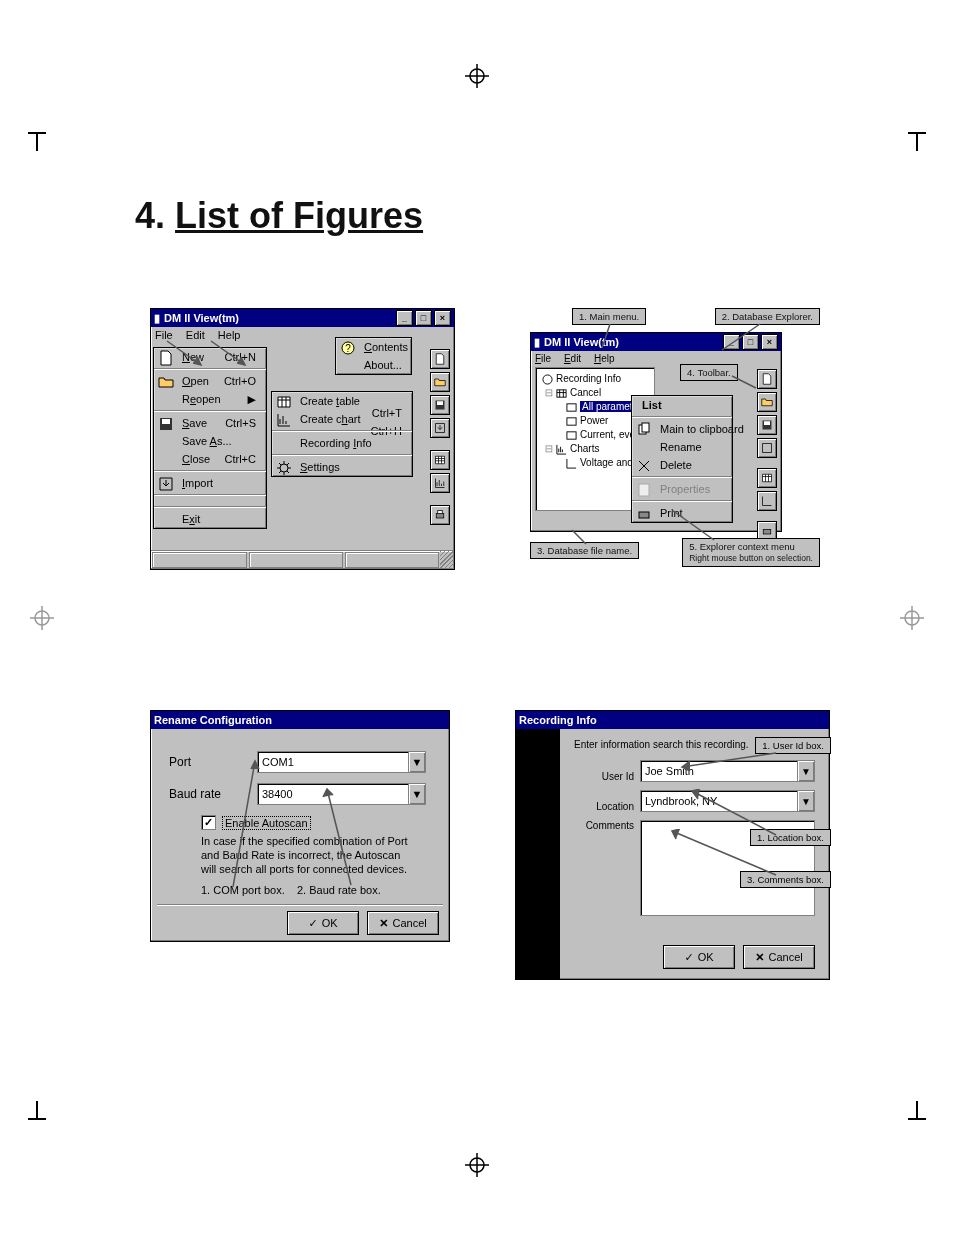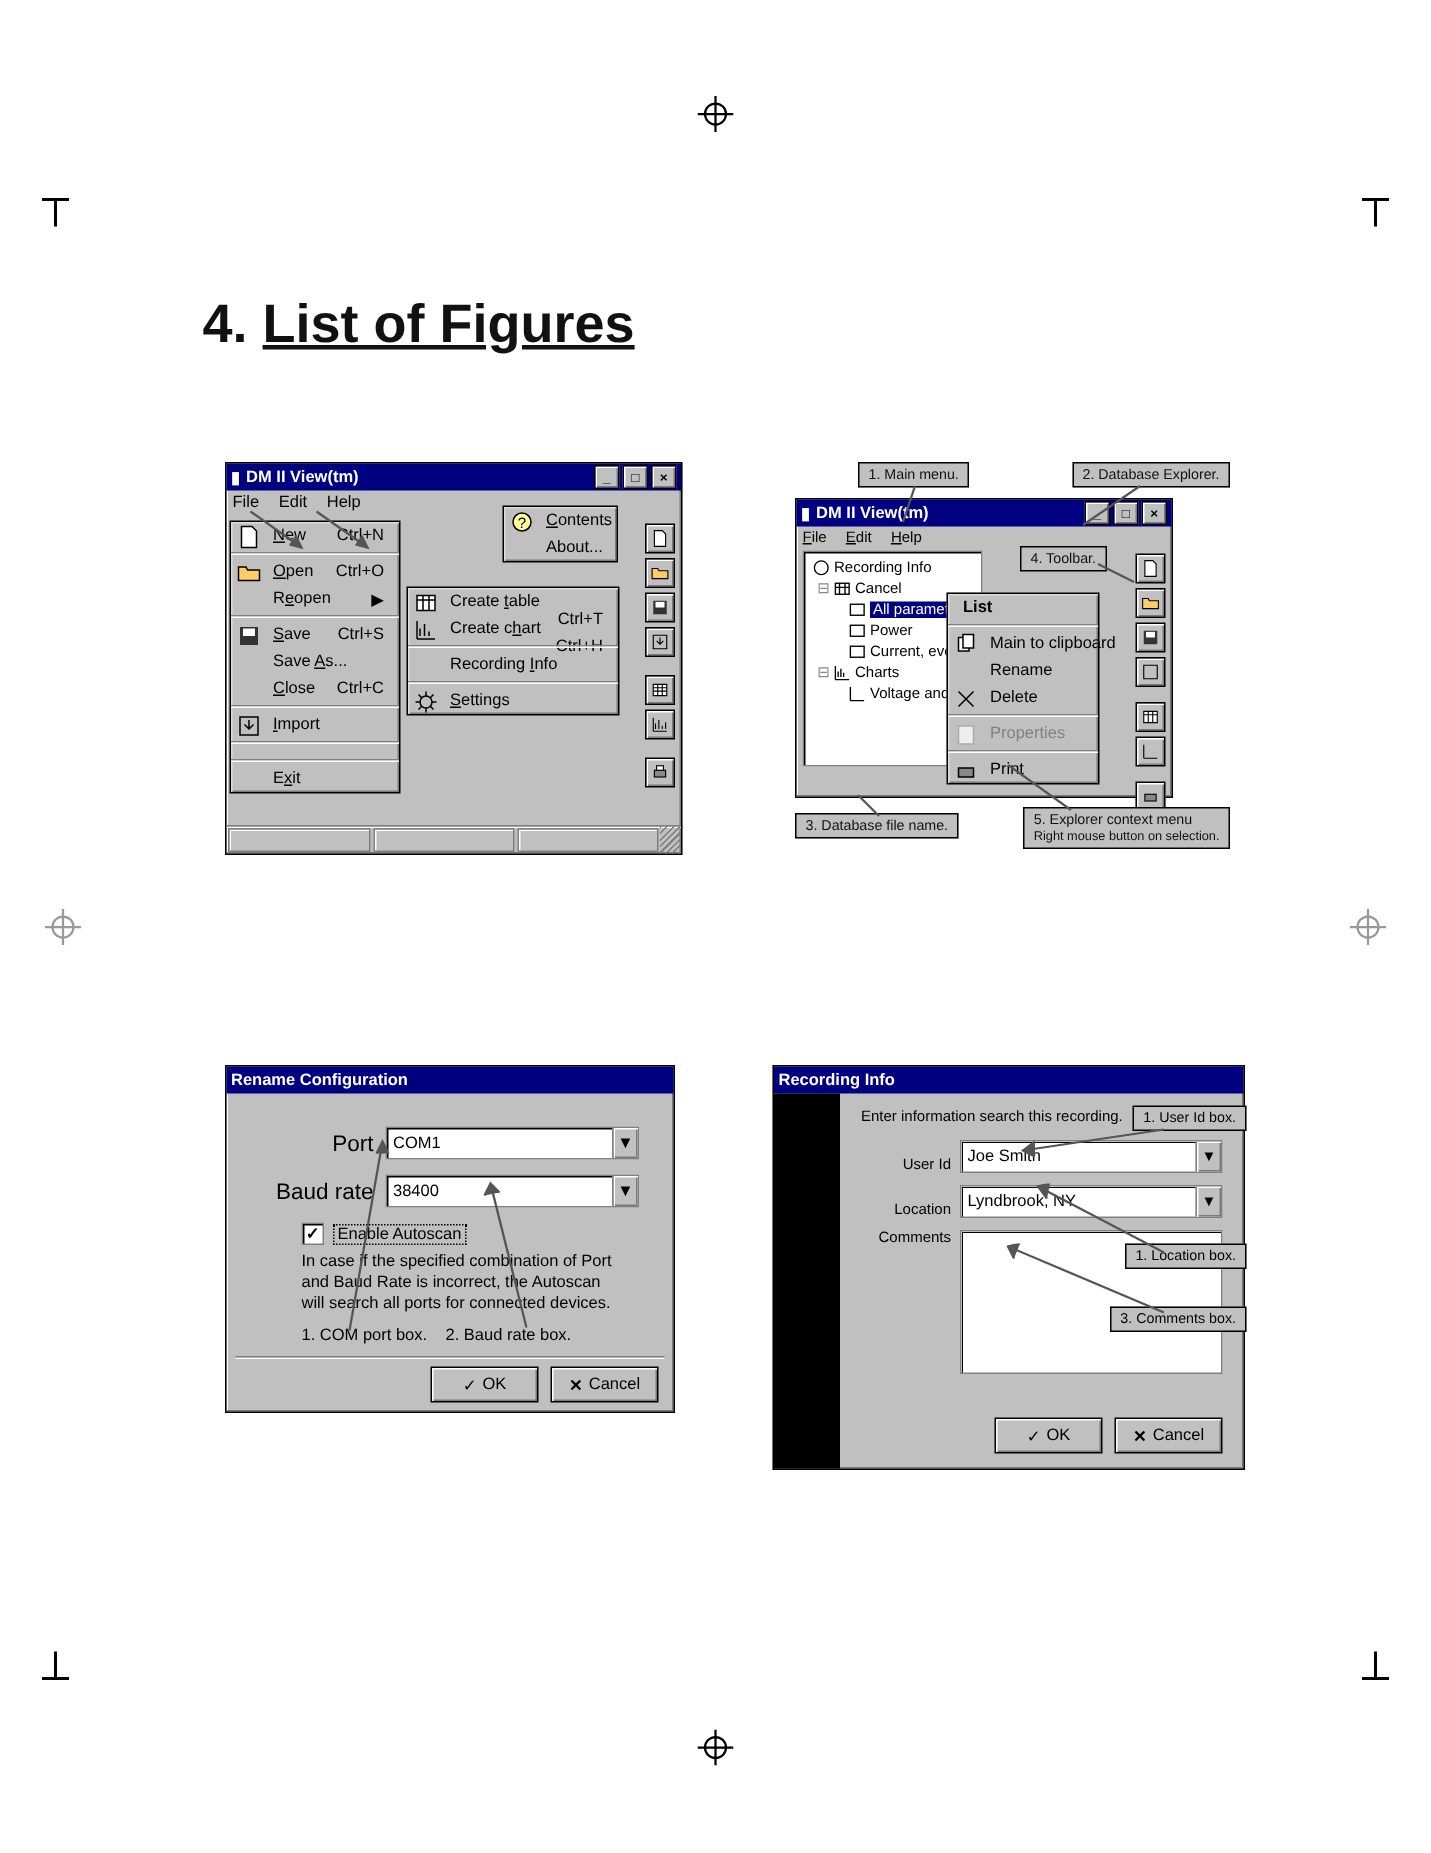--- a/index.html
+++ b/index.html
@@ -58,21 +58,21 @@
 .arrowline{position:absolute;stroke:#555;fill:none;stroke-width:1.5}
 
 .tree{padding:4px 2px 4px 6px;font-size:10px;line-height:14px;background:#fff;border:1px solid #808080;box-shadow:inset 1px 1px 0 #000}
 .tree-item{padding-left:0;position:relative;white-space:nowrap}
 .tree-item.sel span.lab{background:#000080;color:#fff;padding:0 2px}
 .tree .ind{display:inline-block;width:14px;text-align:center;color:#888}
 .tico{display:inline-flex;vertical-align:middle;margin-right:3px}
 .tico svg{width:11px;height:11px}
 
 .formrow{display:flex;align-items:center;margin-bottom:10px}
-.formrow .lbl{width:80px;text-align:right;padding-right:8px;font-size:15px}
+.formrow .lbl{width:80px;padding-right:8px;font-size:12px}
 .combo{flex:0 0 120px;display:flex;height:20px;border:1px solid #808080;background:#fff;box-shadow:inset 1px 1px 0 #000}
 .combo input{flex:1;border:none;background:transparent;font-size:11px;padding:0 4px;outline:none}
 .combo .dd{width:16px;background:#c0c0c0;border-left:1px solid #808080;box-shadow:inset 1px 1px 0 #fff,inset -1px -1px 0 #7a7a7a;display:flex;align-items:center;justify-content:center}
 .chkrow{display:flex;align-items:center;margin:6px 0 4px 32px;font-size:11px}
 .chkrow .chk{width:13px;height:13px;background:#fff;border:1px solid #808080;box-shadow:inset 1px 1px 0 #000;margin-right:6px;display:flex;align-items:center;justify-content:center;font-size:11px;font-weight:bold}
 .note{font-size:11px;margin:2px 20px 8px 32px;line-height:14px}
 .anno{font-size:11px;margin:8px 20px 4px 32px}
 .btnrow{display:flex;justify-content:flex-end;gap:8px;padding:6px 10px}
 .btn95{min-width:70px;height:22px;background:#c0c0c0;border:1px solid #000;box-shadow:inset 1px 1px 0 #fff,inset -1px -1px 0 #7a7a7a;display:flex;align-items:center;justify-content:center;font-size:11px;gap:4px}
 

